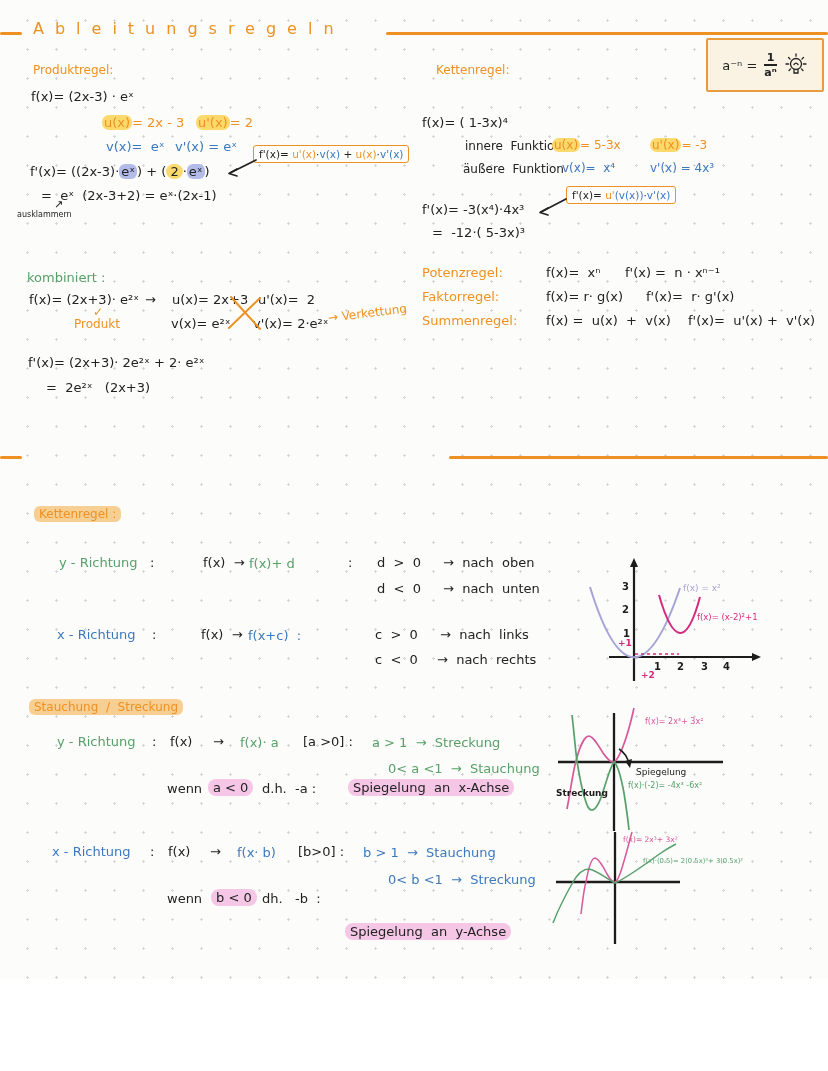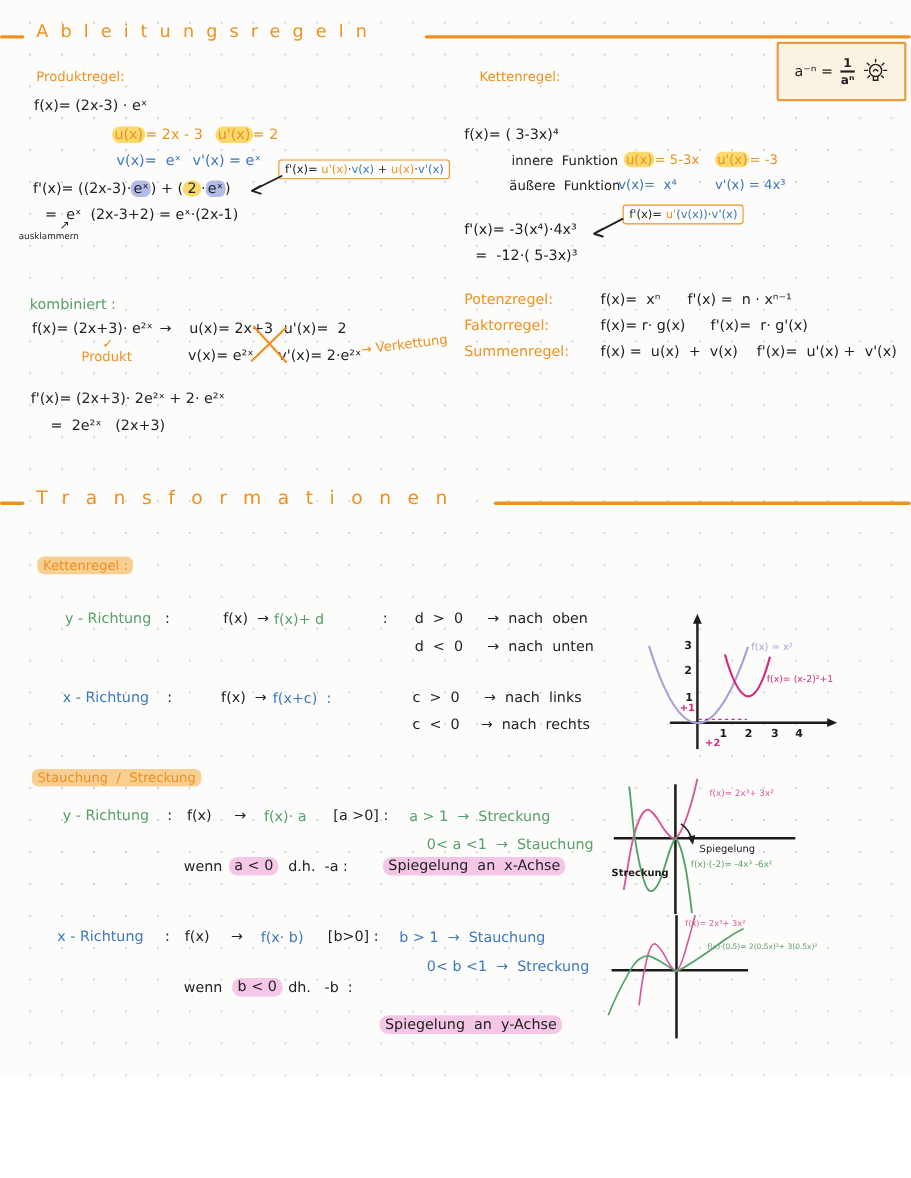--- a/index.html
+++ b/index.html
@@ -70,23 +70,23 @@
     <path d="M34 4 L8 17" stroke="#222" stroke-width="1.7" fill="none" stroke-linecap="round"></path>
     <path d="M15 13 L7 17.5 L15 20" stroke="#222" stroke-width="1.7" fill="none" stroke-linecap="round" stroke-linejoin="round"></path>
   </svg>
 
   <div class="t" style="left:30px;top:165px"><span class="bk">f'(x)= ((2x-3)·</span><span class="hl-lav bk">eˣ</span><span class="bk">) + (</span><span class="hl-yc bk">2</span><span class="bk">·</span><span class="hl-lav bk">eˣ</span><span class="bk">)</span></div>
   <div class="t bk" style="left:41px;top:189px">=  eˣ  (2x-3+2) = eˣ·(2x-1)</div>
   <div class="t bk fs11" style="left:54px;top:199px">↗</div>
   <div class="t bk fs8" style="left:17px;top:210px">ausklammern</div>
 
   <div class="t ok fs14" style="left:436px;top:64px">Kettenregel:</div>
-  <div class="t bk" style="left:422px;top:116px">f(x)= ( 3-3x)⁴</div>
+  <div class="t bk" style="left:422px;top:116px">f(x)= ( 1-3x)⁴</div>
   <div class="t bk fs12" style="left:465px;top:140px">innere  Funktion</div>
-  <div class="t fs12" style="left:567px;top:139px"><span class="hl-y ok">u(x)</span><span class="ok">= 5-3x</span></div>
+  <div class="t fs12" style="left:552px;top:139px"><span class="hl-y ok">u(x)</span><span class="ok">= 5-3x</span></div>
   <div class="t fs12" style="left:650px;top:139px"><span class="hl-y ok">u'(x)</span><span class="ok">= -3</span></div>
   <div class="t bk fs12" style="left:463px;top:163px">äußere  Funktion</div>
   <div class="t bl fs12" style="left:562px;top:162px">v(x)=  x⁴</div>
   <div class="t bl fs12" style="left:650px;top:162px">v'(x) = 4x³</div>
 
   <div class="box" style="left:566px;top:186px"><span class="bk">f'(x)= </span><span class="ok">u'</span><span class="bl">(v(x))</span><span class="bk">·</span><span class="bl">v'(x)</span></div>
   <svg style="left:534px;top:196px" width="34" height="22">
     <path d="M32 3 L7 16" stroke="#222" stroke-width="1.7" fill="none" stroke-linecap="round"></path>
     <path d="M14 12 L6 16.5 L14 19" stroke="#222" stroke-width="1.7" fill="none" stroke-linecap="round" stroke-linejoin="round"></path>
   </svg>
@@ -113,21 +113,20 @@
   <div class="t bk" style="left:171px;top:317px">v(x)= e²ˣ</div>
   <div class="t bk" style="left:253px;top:317px">v'(x)= 2·e²ˣ</div>
   <div class="t ok fs12 rot" style="left:328px;top:312px">→ Verkettung</div>
   <svg style="left:226px;top:294px" width="38" height="38">
     <path d="M5 3 L34 35 M34 4 L3 34" stroke="#ee9122" stroke-width="2" fill="none" stroke-linecap="round"></path>
   </svg>
   <div class="t bk" style="left:28px;top:356px">f'(x)= (2x+3)· 2e²ˣ + 2· e²ˣ</div>
   <div class="t bk" style="left:46px;top:381px">=  2e²ˣ   (2x+3)</div>
 
   <div class="hline" style="left:0;top:456px;width:22px"></div>
-  <div class="t title2" style="left:33px;top:444px">Transformationen</div>
   <div class="hline" style="left:449px;top:456px;width:379px"></div>
 
   <div class="t fs14" style="left:34px;top:508px"><span class="hl-or ok">Kettenregel :</span></div>
 
   <div class="t gr" style="left:59px;top:556px">y - Richtung</div>
   <div class="t bk" style="left:150px;top:556px">:</div>
   <div class="t bk" style="left:203px;top:556px">f(x)  →</div>
   <div class="t gr" style="left:249px;top:557px">f(x)+ d</div>
   <div class="t bk" style="left:348px;top:556px">:</div>
   <div class="t bk" style="left:377px;top:556px">d  &gt;  0</div>

